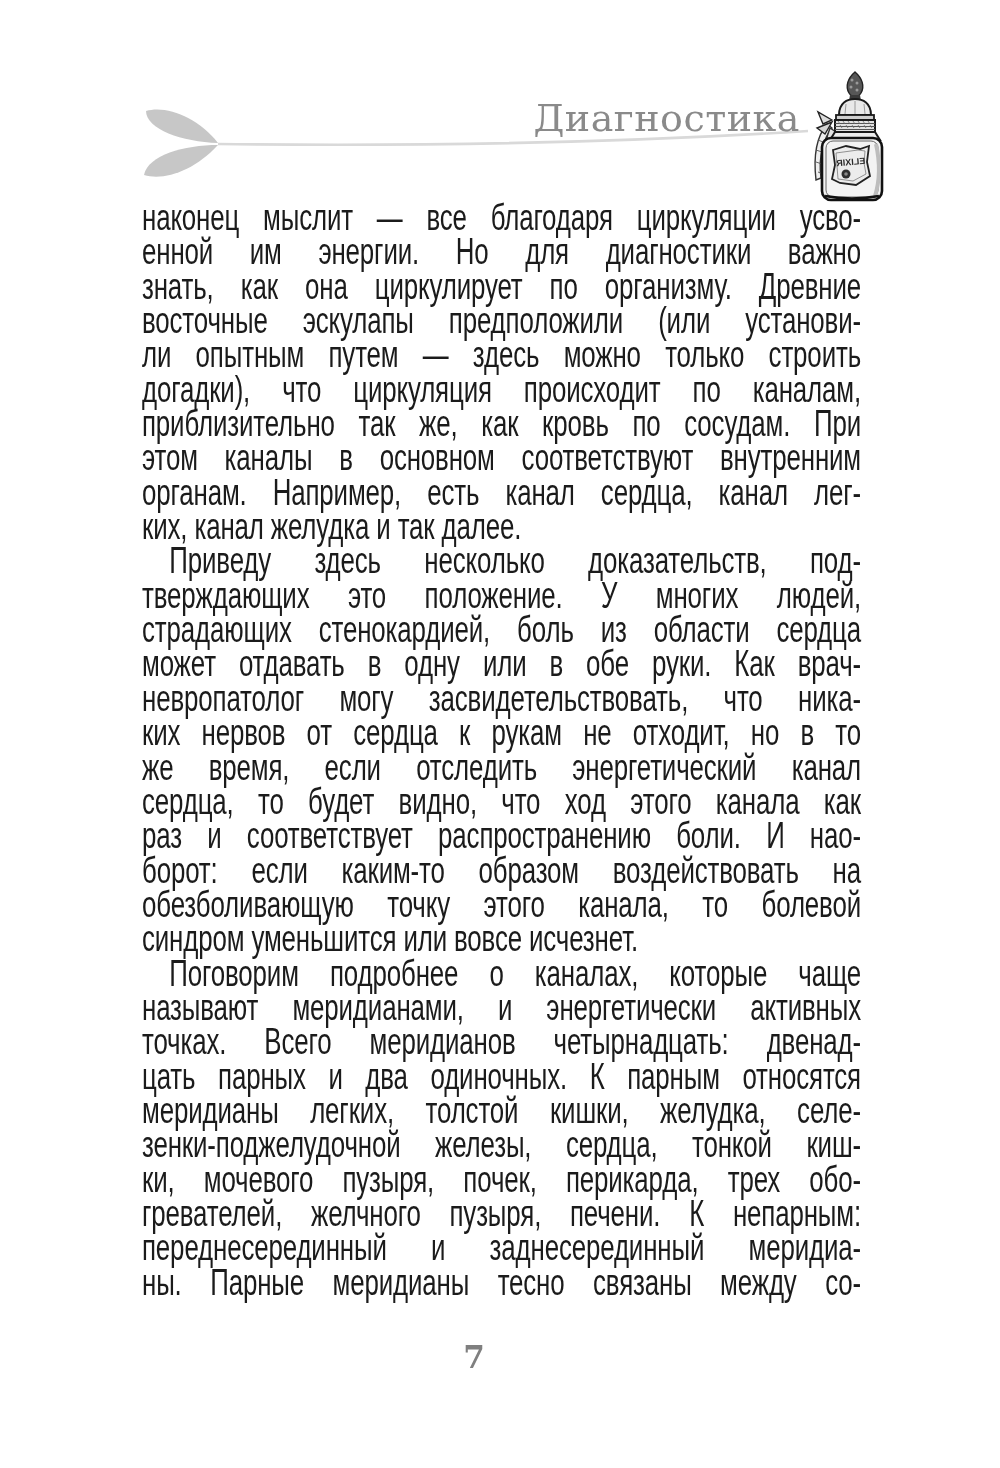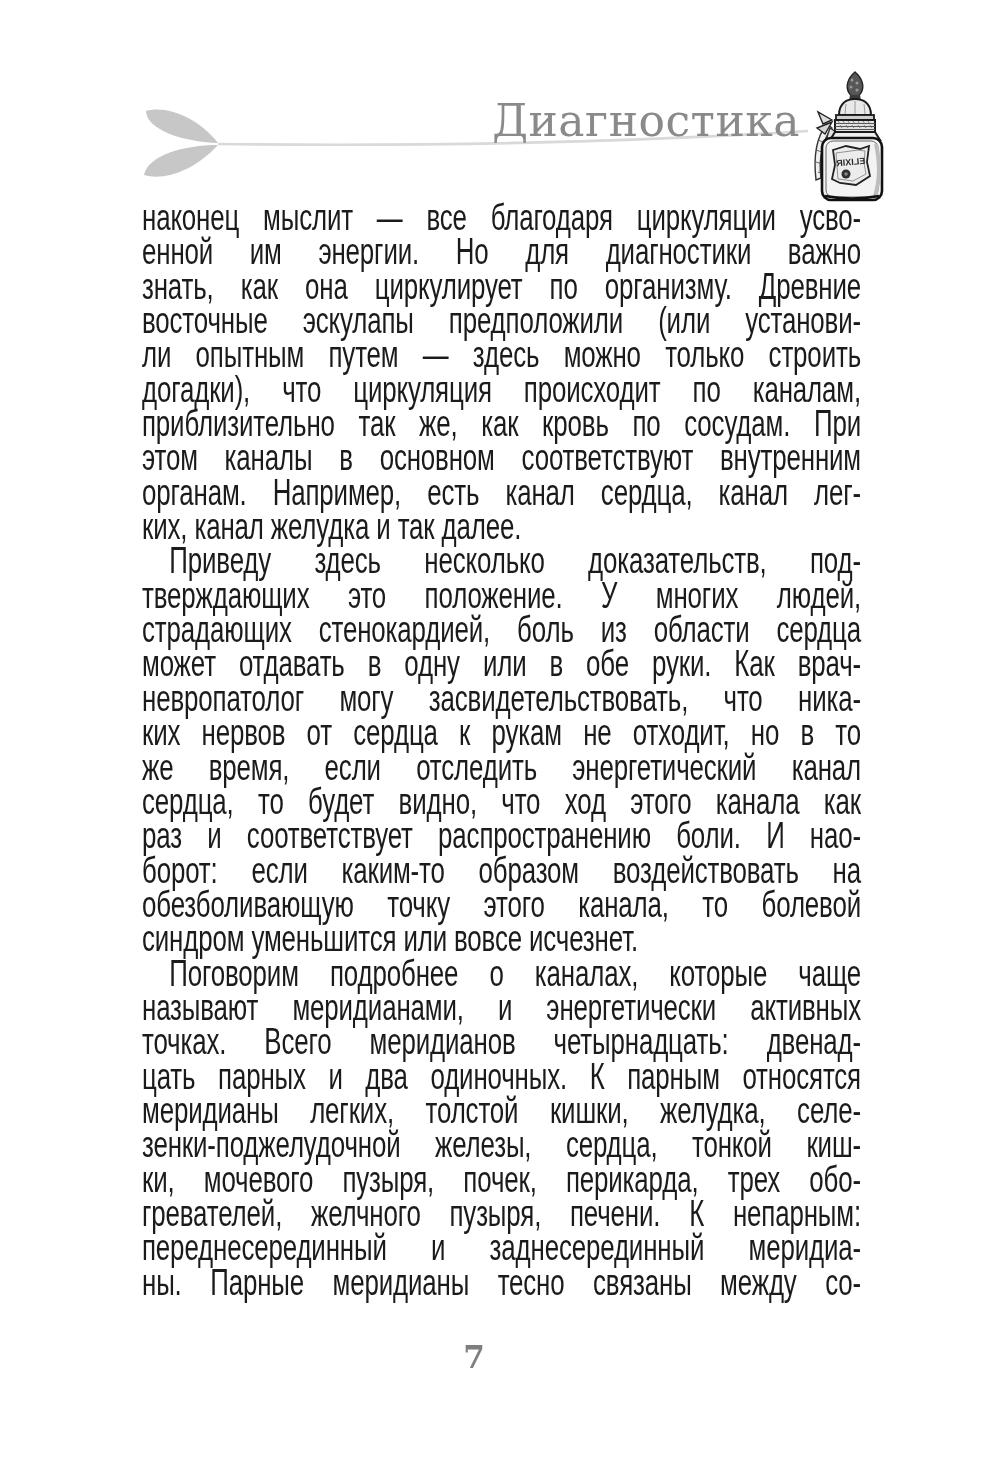--- a/index.html
+++ b/index.html
@@ -4,21 +4,21 @@
 <style>
   html,body{margin:0;padding:0;background:#ffffff;}
   .page{
     position:relative;width:1000px;height:1468px;background:#ffffff;
     overflow:hidden;font-family:"Liberation Sans",sans-serif;
   }
   .ornament-svg{position:absolute;left:138px;top:95px;}
   .chapter-title{
     position:absolute;top:99px;right:200px;line-height:1;
     font-family:"DejaVu Serif","Liberation Serif",serif;
-    font-size:44px;color:#8a8a8a;letter-spacing:0.5px;
+    font-size:38px;color:#8a8a8a;letter-spacing:0.5px;
   }
   .bottle-svg{position:absolute;left:805px;top:70px;}
   .text-block{
     position:absolute;left:142px;top:201px;width:1000px;
     transform:scaleX(0.719);transform-origin:left top;
     font-size:36px;line-height:34.35px;color:#1b1b1b;
     letter-spacing:-0.2px;
   }
   .line{text-align:justify;text-align-last:justify;}
   .line.end{text-align-last:left;}

